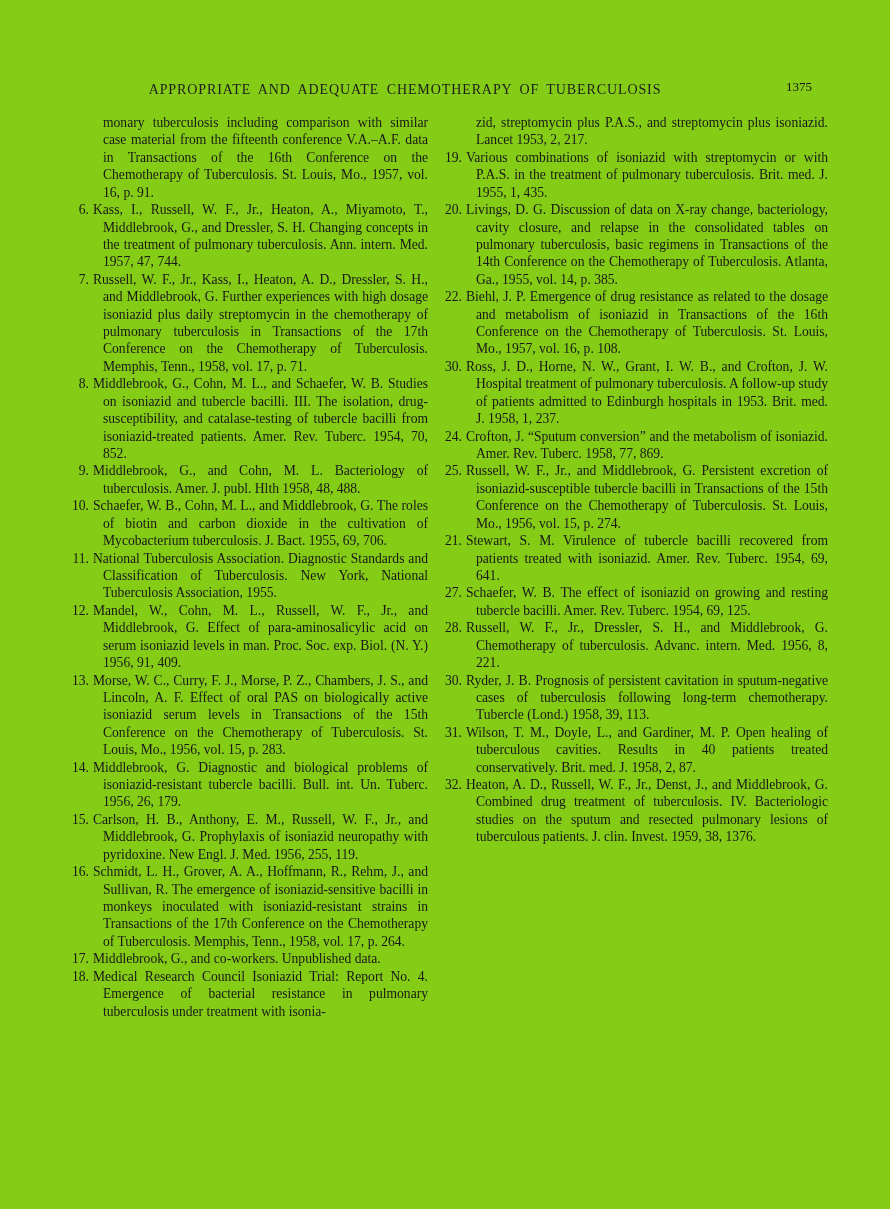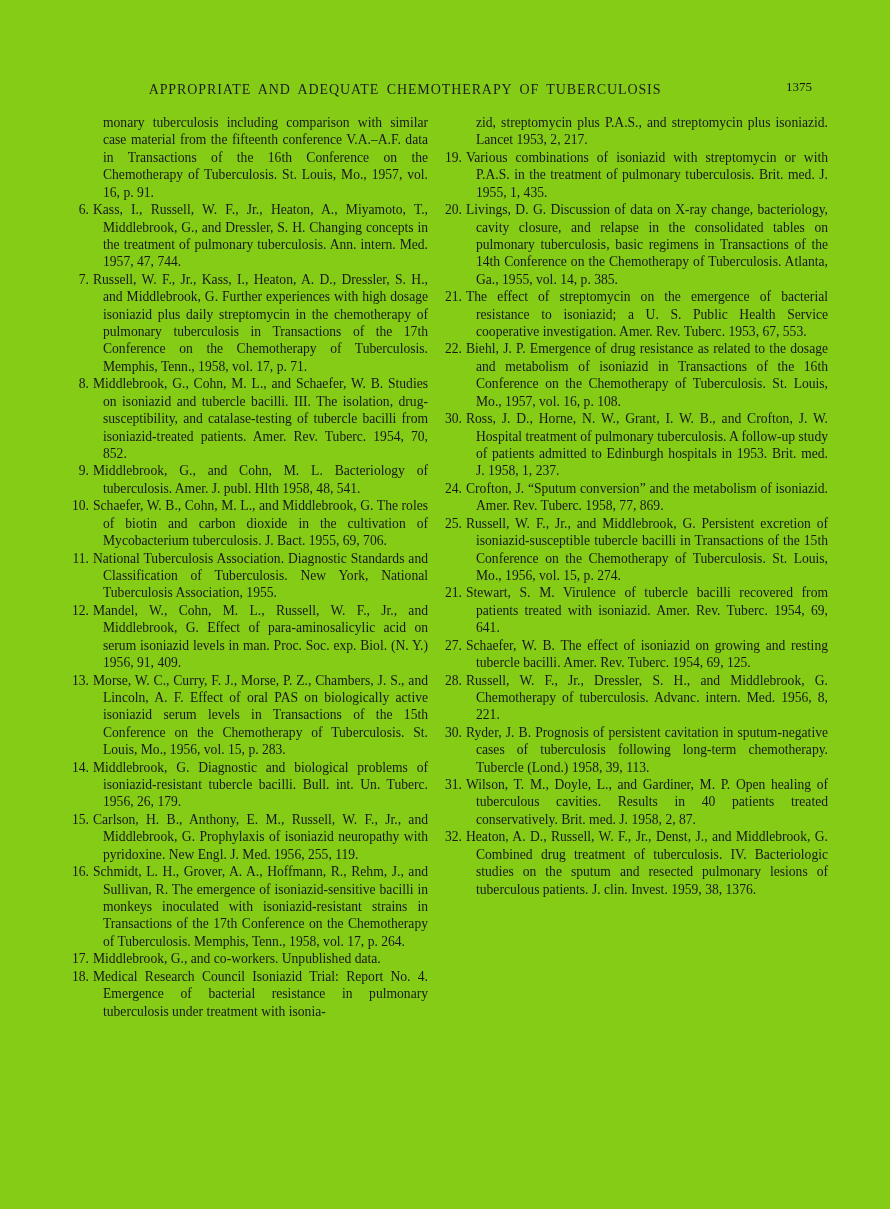--- a/index.html
+++ b/index.html
@@ -85,36 +85,35 @@
     <div class="running-title">APPROPRIATE AND ADEQUATE CHEMOTHERAPY OF TUBERCULOSIS</div>
     <div class="page-number">1375</div>
   </div>
 
   <div class="columns">
     <div class="col col-left" id="col-left">
         <div class="ref cont"><span class="txt">monary tuberculosis including comparison with similar case material from the fifteenth conference V.A.–A.F. data in Transactions of the 16th Conference on the Chemotherapy of Tuberculosis. St. Louis, Mo., 1957, vol. 16, p. 91.</span></div>
         <div class="ref"><span class="num">6.</span><span class="txt">Kass, I., Russell, W. F., Jr., Heaton, A., Miyamoto, T., Middlebrook, G., and Dressler, S. H. Changing concepts in the treatment of pulmonary tuberculosis. Ann. intern. Med. 1957, 47, 744.</span></div>
         <div class="ref"><span class="num">7.</span><span class="txt">Russell, W. F., Jr., Kass, I., Heaton, A. D., Dressler, S. H., and Middlebrook, G. Further experiences with high dosage isoniazid plus daily streptomycin in the chemotherapy of pulmonary tuberculosis in Transactions of the 17th Conference on the Chemotherapy of Tuberculosis. Memphis, Tenn., 1958, vol. 17, p. 71.</span></div>
         <div class="ref"><span class="num">8.</span><span class="txt">Middlebrook, G., Cohn, M. L., and Schaefer, W. B. Studies on isoniazid and tubercle bacilli. III. The isolation, drug-susceptibility, and catalase-testing of tubercle bacilli from isoniazid-treated patients. Amer. Rev. Tuberc. 1954, 70, 852.</span></div>
-        <div class="ref"><span class="num">9.</span><span class="txt">Middlebrook, G., and Cohn, M. L. Bacteriology of tuberculosis. Amer. J. publ. Hlth 1958, 48, 541.</span></div>
+        <div class="ref"><span class="num">9.</span><span class="txt">Middlebrook, G., and Cohn, M. L. Bacteriology of tuberculosis. Amer. J. publ. Hlth 1958, 48, 488.</span></div>
         <div class="ref"><span class="num">10.</span><span class="txt">Schaefer, W. B., Cohn, M. L., and Middlebrook, G. The roles of biotin and carbon dioxide in the cultivation of Mycobacterium tuberculosis. J. Bact. 1955, 69, 706.</span></div>
         <div class="ref"><span class="num">11.</span><span class="txt">National Tuberculosis Association. Diagnostic Standards and Classification of Tuberculosis. New York, National Tuberculosis Association, 1955.</span></div>
         <div class="ref"><span class="num">12.</span><span class="txt">Mandel, W., Cohn, M. L., Russell, W. F., Jr., and Middlebrook, G. Effect of para-aminosalicylic acid on serum isoniazid levels in man. Proc. Soc. exp. Biol. (N. Y.) 1956, 91, 409.</span></div>
         <div class="ref"><span class="num">13.</span><span class="txt">Morse, W. C., Curry, F. J., Morse, P. Z., Chambers, J. S., and Lincoln, A. F. Effect of oral PAS on biologically active isoniazid serum levels in Transactions of the 15th Conference on the Chemotherapy of Tuberculosis. St. Louis, Mo., 1956, vol. 15, p. 283.</span></div>
         <div class="ref"><span class="num">14.</span><span class="txt">Middlebrook, G. Diagnostic and biological problems of isoniazid-resistant tubercle bacilli. Bull. int. Un. Tuberc. 1956, 26, 179.</span></div>
         <div class="ref"><span class="num">15.</span><span class="txt">Carlson, H. B., Anthony, E. M., Russell, W. F., Jr., and Middlebrook, G. Prophylaxis of isoniazid neuropathy with pyridoxine. New Engl. J. Med. 1956, 255, 119.</span></div>
         <div class="ref"><span class="num">16.</span><span class="txt">Schmidt, L. H., Grover, A. A., Hoffmann, R., Rehm, J., and Sullivan, R. The emergence of isoniazid-sensitive bacilli in monkeys inoculated with isoniazid-resistant strains in Transactions of the 17th Conference on the Chemotherapy of Tuberculosis. Memphis, Tenn., 1958, vol. 17, p. 264.</span></div>
         <div class="ref"><span class="num">17.</span><span class="txt">Middlebrook, G., and co-workers. Unpublished data.</span></div>
         <div class="ref"><span class="num">18.</span><span class="txt">Medical Research Council Isoniazid Trial: Report No. 4. Emergence of bacterial resistance in pulmonary tuberculosis under treatment with isonia-</span></div>
       </div>
     <div class="col col-right" id="col-right">
         <div class="ref cont"><span class="txt">zid, streptomycin plus P.A.S., and streptomycin plus isoniazid. Lancet 1953, 2, 217.</span></div>
         <div class="ref"><span class="num">19.</span><span class="txt">Various combinations of isoniazid with streptomycin or with P.A.S. in the treatment of pulmonary tuberculosis. Brit. med. J. 1955, 1, 435.</span></div>
         <div class="ref"><span class="num">20.</span><span class="txt">Livings, D. G. Discussion of data on X-ray change, bacteriology, cavity closure, and relapse in the consolidated tables on pulmonary tuberculosis, basic regimens in Transactions of the 14th Conference on the Chemotherapy of Tuberculosis. Atlanta, Ga., 1955, vol. 14, p. 385.</span></div>
-        <div class="ref"><span class="num">21.</span><span class="txt">The effect of streptomycin on the emergence of bacterial resistance to isoniazid; a U. S. Public Health Service cooperative investigation. Amer. Rev. Tuberc. 1953, 67, 553.</span></div>
         <div class="ref"><span class="num">22.</span><span class="txt">Biehl, J. P. Emergence of drug resistance as related to the dosage and metabolism of isoniazid in Transactions of the 16th Conference on the Chemotherapy of Tuberculosis. St. Louis, Mo., 1957, vol. 16, p. 108.</span></div>
         <div class="ref"><span class="num">30.</span><span class="txt">Ross, J. D., Horne, N. W., Grant, I. W. B., and Crofton, J. W. Hospital treatment of pulmonary tuberculosis. A follow-up study of patients admitted to Edinburgh hospitals in 1953. Brit. med. J. 1958, 1, 237.</span></div>
         <div class="ref"><span class="num">24.</span><span class="txt">Crofton, J. “Sputum conversion” and the metabolism of isoniazid. Amer. Rev. Tuberc. 1958, 77, 869.</span></div>
         <div class="ref"><span class="num">25.</span><span class="txt">Russell, W. F., Jr., and Middlebrook, G. Persistent excretion of isoniazid-susceptible tubercle bacilli in Transactions of the 15th Conference on the Chemotherapy of Tuberculosis. St. Louis, Mo., 1956, vol. 15, p. 274.</span></div>
         <div class="ref"><span class="num">21.</span><span class="txt">Stewart, S. M. Virulence of tubercle bacilli recovered from patients treated with isoniazid. Amer. Rev. Tuberc. 1954, 69, 641.</span></div>
         <div class="ref"><span class="num">27.</span><span class="txt">Schaefer, W. B. The effect of isoniazid on growing and resting tubercle bacilli. Amer. Rev. Tuberc. 1954, 69, 125.</span></div>
         <div class="ref"><span class="num">28.</span><span class="txt">Russell, W. F., Jr., Dressler, S. H., and Middlebrook, G. Chemotherapy of tuberculosis. Advanc. intern. Med. 1956, 8, 221.</span></div>
         <div class="ref"><span class="num">30.</span><span class="txt">Ryder, J. B. Prognosis of persistent cavitation in sputum-negative cases of tuberculosis following long-term chemotherapy. Tubercle (Lond.) 1958, 39, 113.</span></div>
         <div class="ref"><span class="num">31.</span><span class="txt">Wilson, T. M., Doyle, L., and Gardiner, M. P. Open healing of tuberculous cavities. Results in 40 patients treated conservatively. Brit. med. J. 1958, 2, 87.</span></div>
         <div class="ref"><span class="num">32.</span><span class="txt">Heaton, A. D., Russell, W. F., Jr., Denst, J., and Middlebrook, G. Combined drug treatment of tuberculosis. IV. Bacteriologic studies on the sputum and resected pulmonary lesions of tuberculous patients. J. clin. Invest. 1959, 38, 1376.</span></div>

